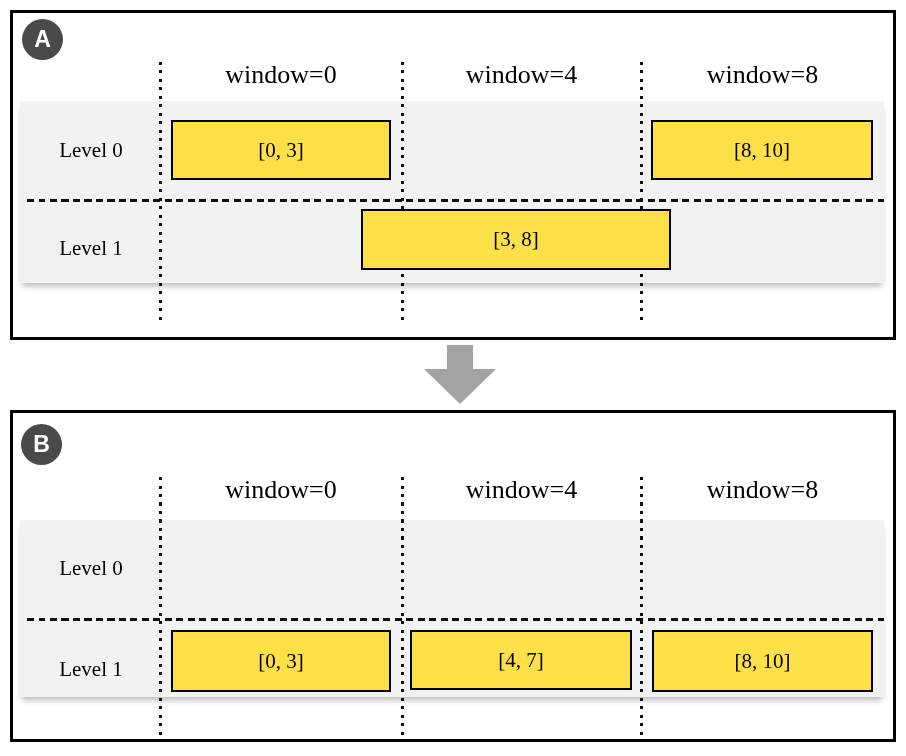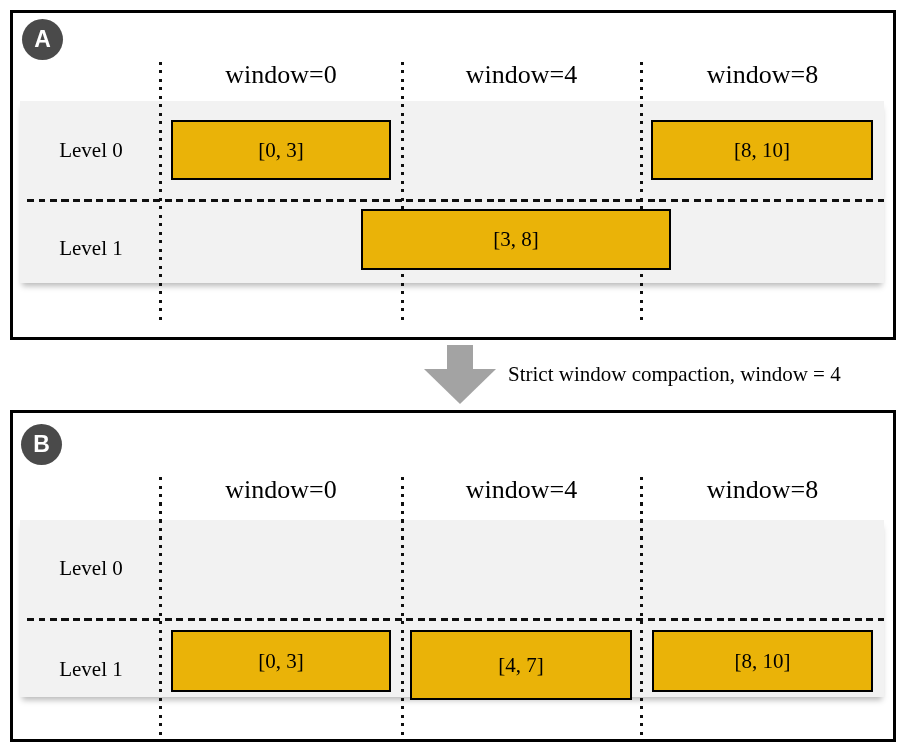--- a/index.html
+++ b/index.html
@@ -91,21 +91,21 @@
     width: 110px;
     height: 26px;
     line-height: 26px;
     text-align: center;
     font-size: 21px;
     white-space: nowrap;
   }
 
   .ibox {
     position: absolute;
-    background: #eab308;
+    background: #fde047;
     border: 2.5px solid #000000;
     box-sizing: border-box;
     display: flex;
     align-items: center;
     justify-content: center;
     font-size: 21px;
     white-space: nowrap;
   }
 
   .arrow { position: absolute; }
@@ -165,21 +165,20 @@
 
     <div class="ibox" style="left:158px; top:107px; width:220px; height:60px;">[0, 3]</div>
     <div class="ibox" style="left:638px; top:107px; width:222px; height:60px;">[8, 10]</div>
     <div class="ibox" style="left:348px; top:196px; width:310px; height:61px;">[3, 8]</div>
   </section>
 
   <div class="arrow">
     <div class="arrow-shaft"></div>
     <div class="arrow-head"></div>
   </div>
-  <div class="transition-label">Strict window compaction, window = 4</div>
 
   <section class="panel panel-b">
     <div class="badge" style="left:8px; top:11px;">
       <span>B</span>
     </div>
 
     <div class="col-header" style="left:147px; top:65px; width:242px;">window=0</div>
     <div class="col-header" style="left:389px; top:65px; width:239px;">window=4</div>
     <div class="col-header" style="left:628px; top:65px; width:243px;">window=8</div>
 
@@ -188,17 +187,17 @@
     <div class="vdots" style="left:146px; top:64px; height:260px;"></div>
     <div class="vdots" style="left:388px; top:64px; height:260px;"></div>
     <div class="vdots" style="left:627px; top:64px; height:260px;"></div>
 
     <div class="hdash" style="top:205px;"></div>
 
     <div class="row-label" style="top:142px;">Level 0</div>
     <div class="row-label" style="top:243px;">Level 1</div>
 
     <div class="ibox" style="left:158px; top:217px; width:220px; height:62px;">[0, 3]</div>
-    <div class="ibox" style="left:397px; top:217px; width:222px; height:70px;">[4, 7]</div>
+    <div class="ibox" style="left:397px; top:217px; width:222px; height:60px;">[4, 7]</div>
     <div class="ibox" style="left:639px; top:217px; width:221px; height:62px;">[8, 10]</div>
   </section>
 
 </div>
 
 </body></html>

